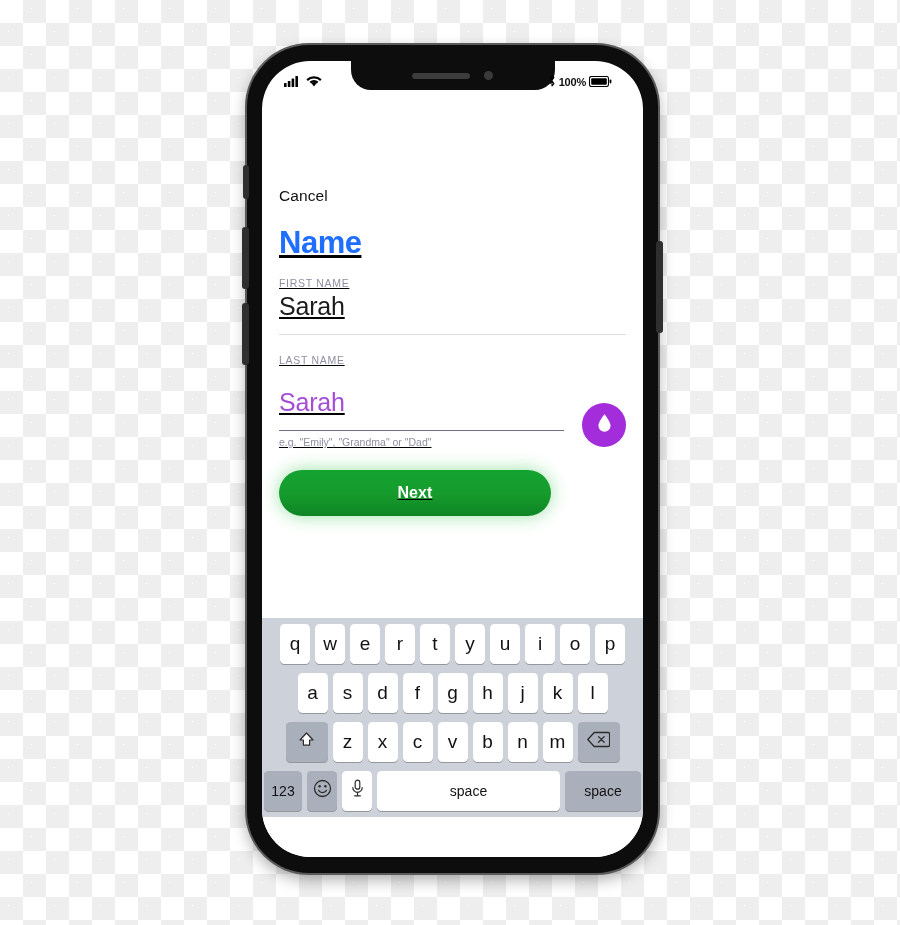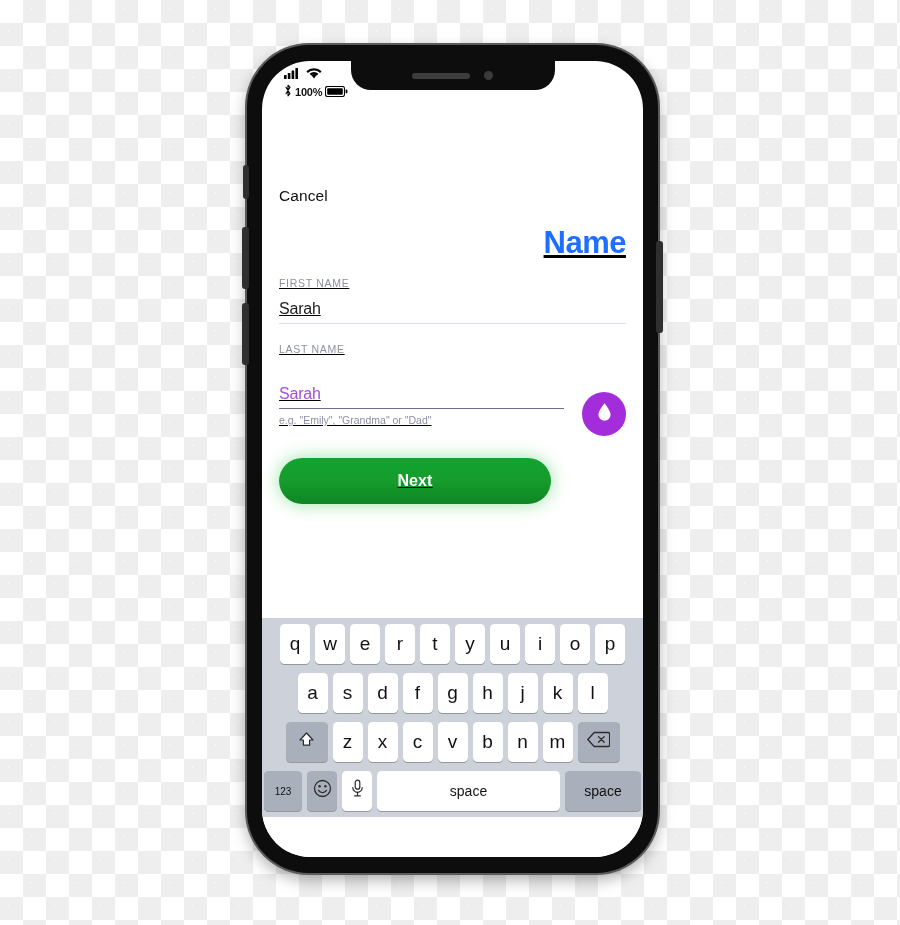--- a/index.html
+++ b/index.html
@@ -84,27 +84,26 @@
     background: #3a3a3a;
     border-radius: 50%;
   }
 
   
   .statusbar {
     position: absolute;
     top: 0; left: 0; right: 15px;
     height: 30px;
     display: flex;
-    align-items: flex-start;
+    align-items: flex-end;
     justify-content: space-between;
     padding: 4px 16px 0 22px;
     box-sizing: border-box;
     z-index: 7;
     color: #000;
-    flex-direction: column;
   }
   .sb-left, .sb-right {
     display: flex;
     align-items: center;
     gap: 5px;
   }
   .sb-right { gap: 3px; }
   .battery-pct {
     font-size: 11px;
     font-weight: 600;
@@ -129,35 +128,34 @@
     display: inline-block;
     cursor: pointer;
   }
   .title {
     margin-top: 22px;
     font-size: 31px;
     font-weight: bold;
     color: #1E6FFF;
     letter-spacing: -0.5px;
     line-height: 1;
-    text-align: right;
   }
 
   .field { margin-top: 19px; }
   .field-label {
     font-size: 10.5px;
     letter-spacing: 0.7px;
     color: #8e8fa3;
     font-weight: 500;
   }
   .field-input {
-    margin-top: 11px;
-    font-size: 16px;
+    margin-top: 3px;
+    font-size: 25px;
     color: #1b1b1b;
-    padding-bottom: 5px;
+    padding-bottom: 13px;
     letter-spacing: -0.2px;
     border-bottom: 1px solid #dcdce4;
   }
   .field-input.active {
     color: #A64DD8;
     border-bottom: 1px solid #6f6f8a;
   }
   .field-hint {
     margin-top: 5px;
     font-size: 10.5px;
@@ -234,21 +232,21 @@
     box-shadow: 0 1px 0 rgba(0,0,0,0.28);
     cursor: pointer;
     user-select: none;
   }
   .key.grey {
     background: #A9AFBB;
   }
   .key.wide   { min-width: 42px; }
   .key.space  { flex: 1 1 auto; font-size: 14px; }
   .key.return { min-width: 76px; font-size: 14px; }
-  .key.num    { min-width: 38px; font-size: 10px; }
+  .key.num    { min-width: 38px; font-size: 14px; }
   .kb-row.r2 { padding: 0 16px; }
 
   .home-indicator-area {
     position: absolute;
     left: 0; right: 0; bottom: 0;
     height: 40px;
     background: #ffffff;
   }
 </style>
 </head>

